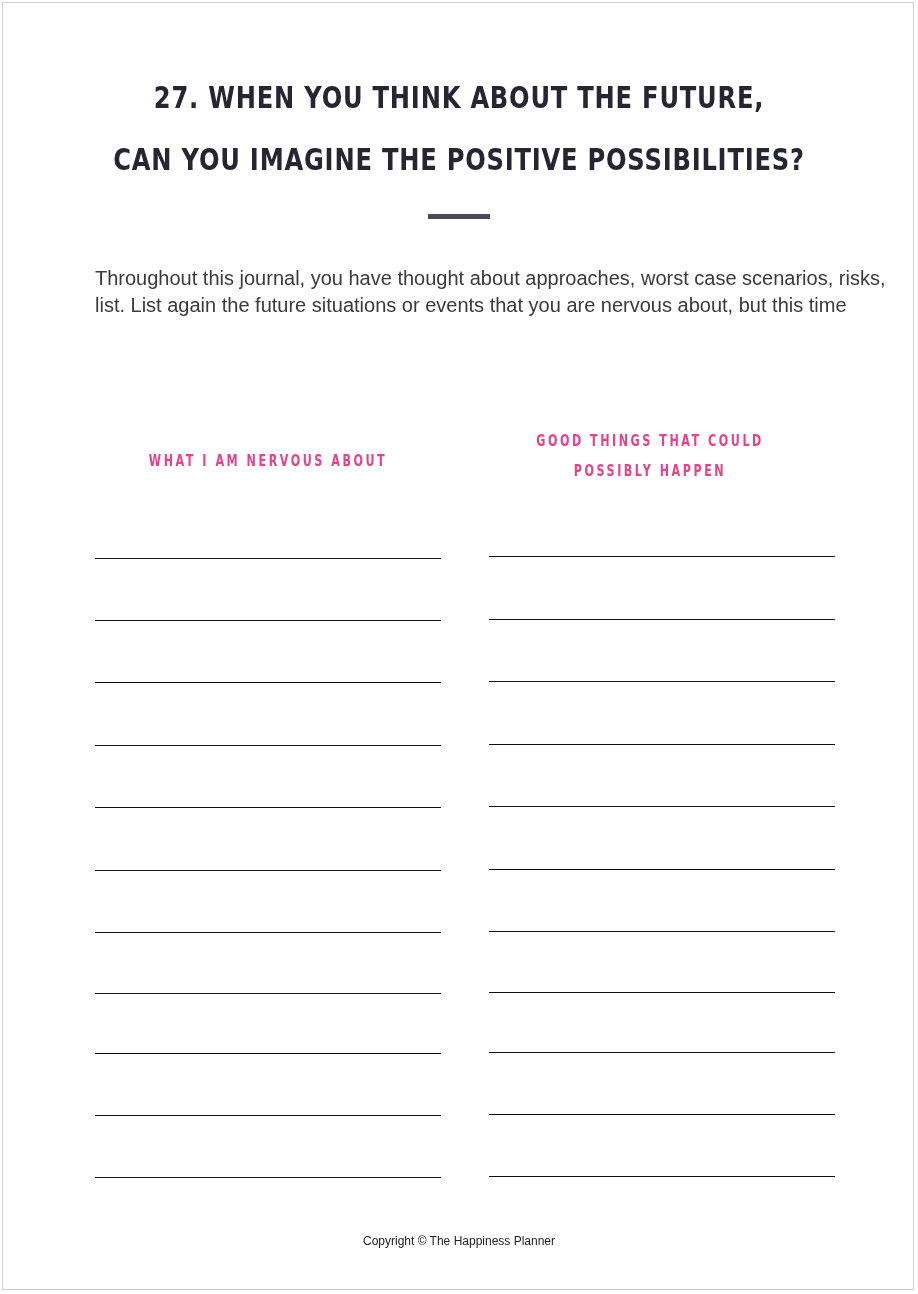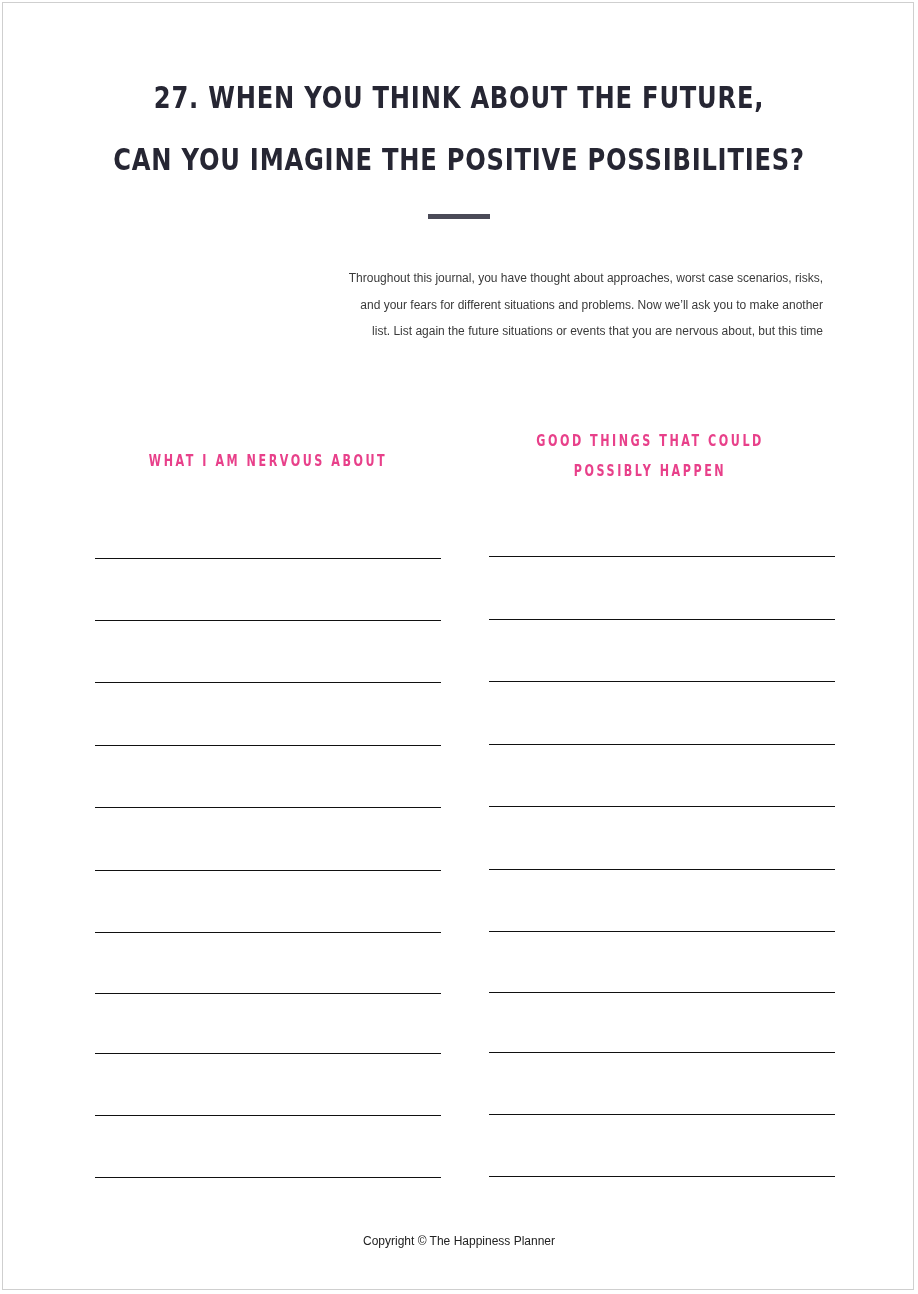--- a/index.html
+++ b/index.html
@@ -50,21 +50,21 @@
       height: 5px;
       background: #4a4a57;
     }
     .intro {
       position: absolute;
       left: 95px;
       width: 728px;
       top: 265px;
       text-align: right;
       font-family: "Liberation Sans", sans-serif;
-      font-size: 12px;
+      font-size: 20px;
       line-height: 26.5px;
       color: #3a3a3a;
     }
     .intro .l { display: block; white-space: nowrap; }
     .col-head {
       position: absolute;
       text-align: center;
       font-family: "DejaVu Sans", sans-serif;
       font-weight: bold;
       font-size: 15.5px;
@@ -111,21 +111,20 @@
 
 <div class="title">
   <span class="line">27. WHEN YOU THINK ABOUT THE FUTURE,</span>
   <span class="line">CAN YOU IMAGINE THE POSITIVE POSSIBILITIES?</span>
 </div>
 
 <div class="divider"></div>
 
 <div class="intro">
   <span class="l">Throughout this journal, you have thought about approaches, worst case scenarios, risks,</span>
-  <span class="l">and your fears for different situations and problems. Now we’ll ask you to make another</span>
   <span class="l">list. List again the future situations or events that you are nervous about, but this time</span>
 </div>
 
 <div class="col-head left">
   <span class="l">WHAT I AM NERVOUS ABOUT</span>
 </div>
 
 <div class="col-head right">
   <span class="l">GOOD THINGS THAT COULD</span>
   <span class="l">POSSIBLY HAPPEN</span>

